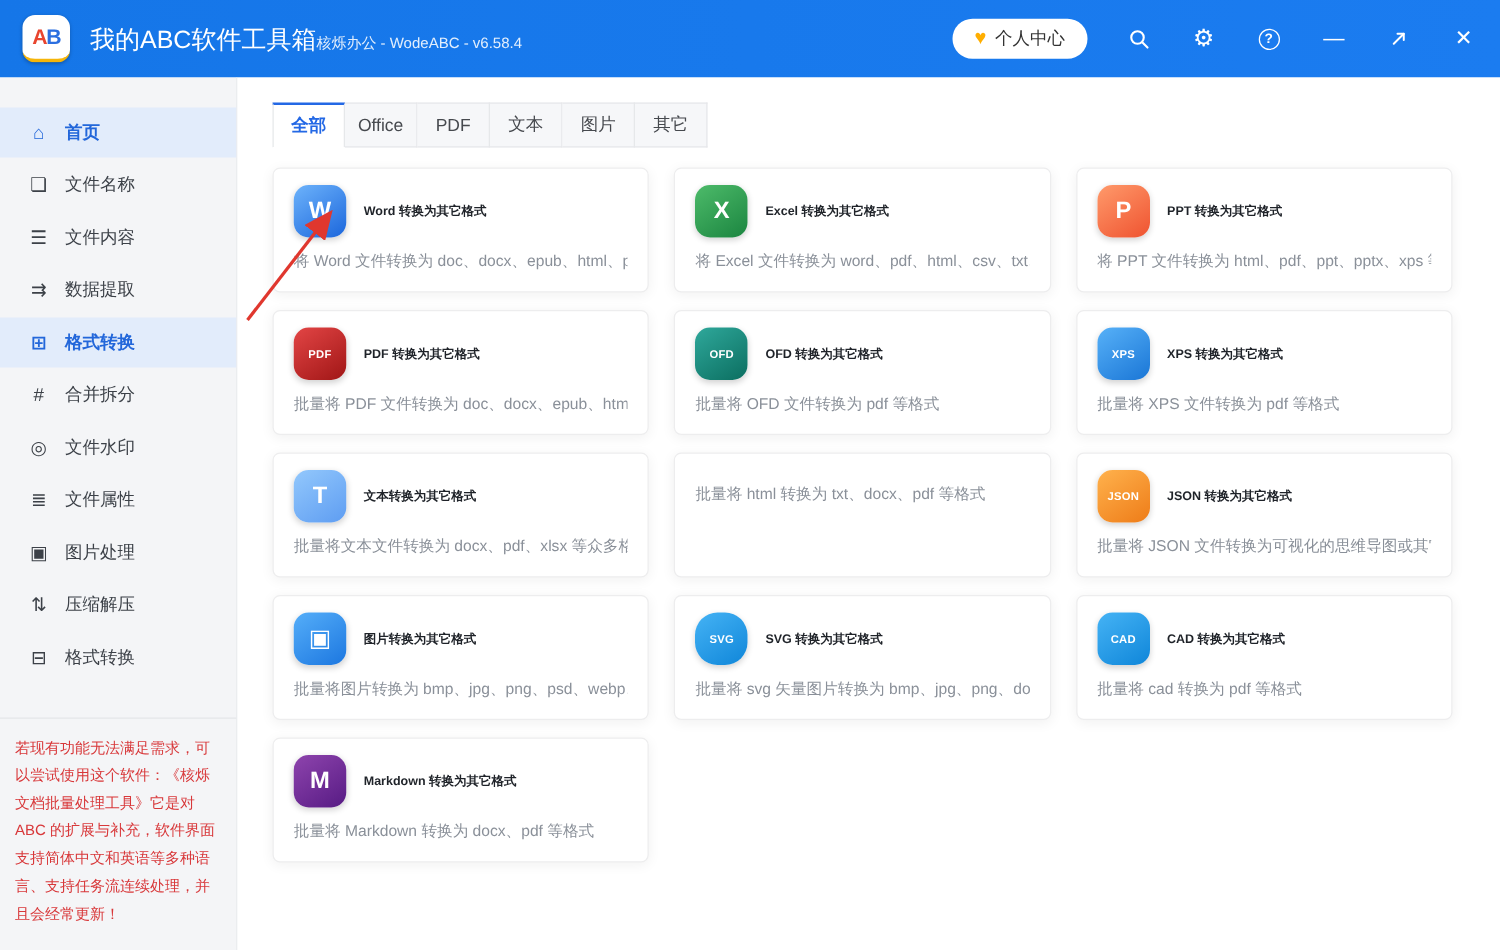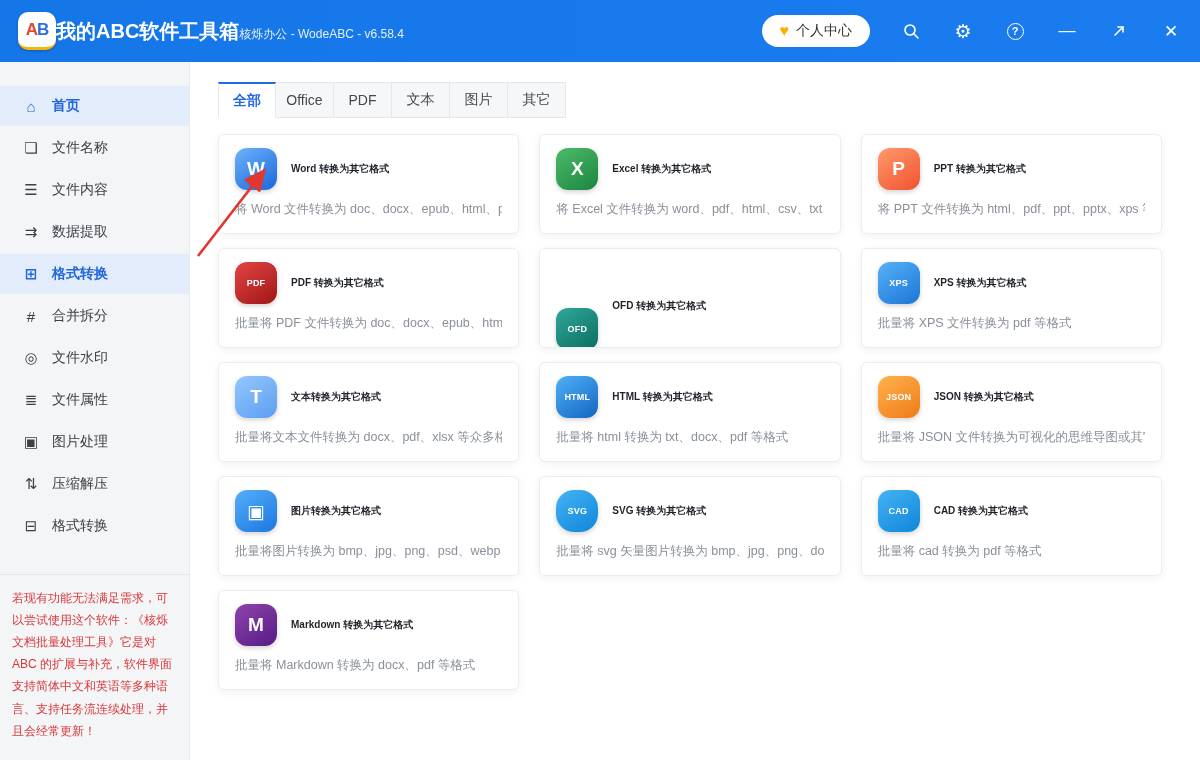--- a/index.html
+++ b/index.html
@@ -4,21 +4,21 @@
 <style>
   * { margin:0; padding:0; box-sizing:border-box; }
   html,body { width:1200px; height:760px; font-family:"Liberation Sans","DejaVu Sans",sans-serif; }
   .window { position:relative; width:1200px; height:760px; overflow:hidden; background:#fff; }
 
   
   .titlebar { height:62px; background:linear-gradient(90deg,#1576e8,#1b7cf0); display:flex; align-items:center; padding:0 18px; }
   .logo { width:38px; height:38px; background:#fff; border-radius:10px; display:flex; align-items:center; justify-content:center; font-weight:800; font-size:17px; letter-spacing:-1px; flex:none; box-shadow:0 1px 3px rgba(0,0,0,.25); }
   .logo .la { color:#e8452f; } .logo .lb { color:#2b6fe0; }
   .logo { border-bottom:3px solid #f5b50a; }
-  .tb-title { color:#fff; font-size:20px; font-weight:700; margin-left:0; }
+  .tb-title { color:#fff; font-size:20px; font-weight:400; margin-left:16px; }
   .tb-sub { color:rgba(255,255,255,.88); font-size:12px; padding-top:6px; }
   .tb-right { margin-left:auto; display:flex; align-items:center; gap:30px; }
   .user-center { height:32px; border-radius:16px; background:#fff; border:none; padding:0 18px; display:flex; align-items:center; gap:7px; font-size:14px; color:#333; cursor:pointer; font-family:inherit; }
   .heart { color:#ffae00; font-size:16px; line-height:1; }
   .tb-icon-btn { background:transparent; border:none; color:#fff; cursor:pointer; display:flex; align-items:center; justify-content:center; width:22px; height:22px; font-size:16px; font-family:inherit; }
   .help-circle { width:17px; height:17px; border:1.5px solid #fff; border-radius:50%; display:flex; align-items:center; justify-content:center; font-size:11px; font-weight:700; color:#fff; }
   .gear-glyph { font-size:19px; }
   .close-glyph, .min-glyph { font-size:17px; }
 
   
@@ -206,21 +206,21 @@
       <div class="card-icon" style="background: linear-gradient(145deg, rgb(227, 69, 69), rgb(160, 22, 22));">
                 <span class="card-glyph glyph-small">PDF</span>
               </div>
       <div class="card-title">PDF 转换为其它格式</div>
     </div>
     <div class="card-desc">批量将 PDF 文件转换为 doc、docx、epub、html、</div>
   </div>
 
   <div class="card">
     <div class="card-top">
-      <div class="card-icon" style="background: linear-gradient(145deg, rgb(47, 168, 155), rgb(11, 110, 96)); margin-top: 46px;">
+      <div class="card-icon" style="background: linear-gradient(145deg, rgb(47, 168, 155), rgb(11, 110, 96));">
                 <span class="card-glyph glyph-small">OFD</span>
               </div>
       <div class="card-title">OFD 转换为其它格式</div>
     </div>
     <div class="card-desc">批量将 OFD 文件转换为 pdf 等格式</div>
   </div>
 
   <div class="card">
     <div class="card-top">
       <div class="card-icon" style="background: linear-gradient(145deg, rgb(87, 177, 248), rgb(26, 118, 214));">
@@ -235,26 +235,20 @@
     <div class="card-top">
       <div class="card-icon" style="background: linear-gradient(145deg, rgb(147, 200, 252), rgb(94, 157, 242));">
                 <span class="card-glyph glyph-big">T</span>
               </div>
       <div class="card-title">文本转换为其它格式</div>
     </div>
     <div class="card-desc">批量将文本文件转换为 docx、pdf、xlsx 等众多格式</div>
   </div>
 
   <div class="card">
-    <div class="card-top">
-      <div class="card-icon" style="background: linear-gradient(145deg, rgb(77, 177, 247), rgb(21, 101, 192));">
-                <span class="card-glyph glyph-small">HTML</span>
-              </div>
-      <div class="card-title">HTML 转换为其它格式</div>
-    </div>
     <div class="card-desc">批量将 html 转换为 txt、docx、pdf 等格式</div>
   </div>
 
   <div class="card">
     <div class="card-top">
       <div class="card-icon" style="background: linear-gradient(145deg, rgb(255, 178, 77), rgb(238, 124, 24));">
                 <span class="card-glyph glyph-small">JSON</span>
               </div>
       <div class="card-title">JSON 转换为其它格式</div>
     </div>

